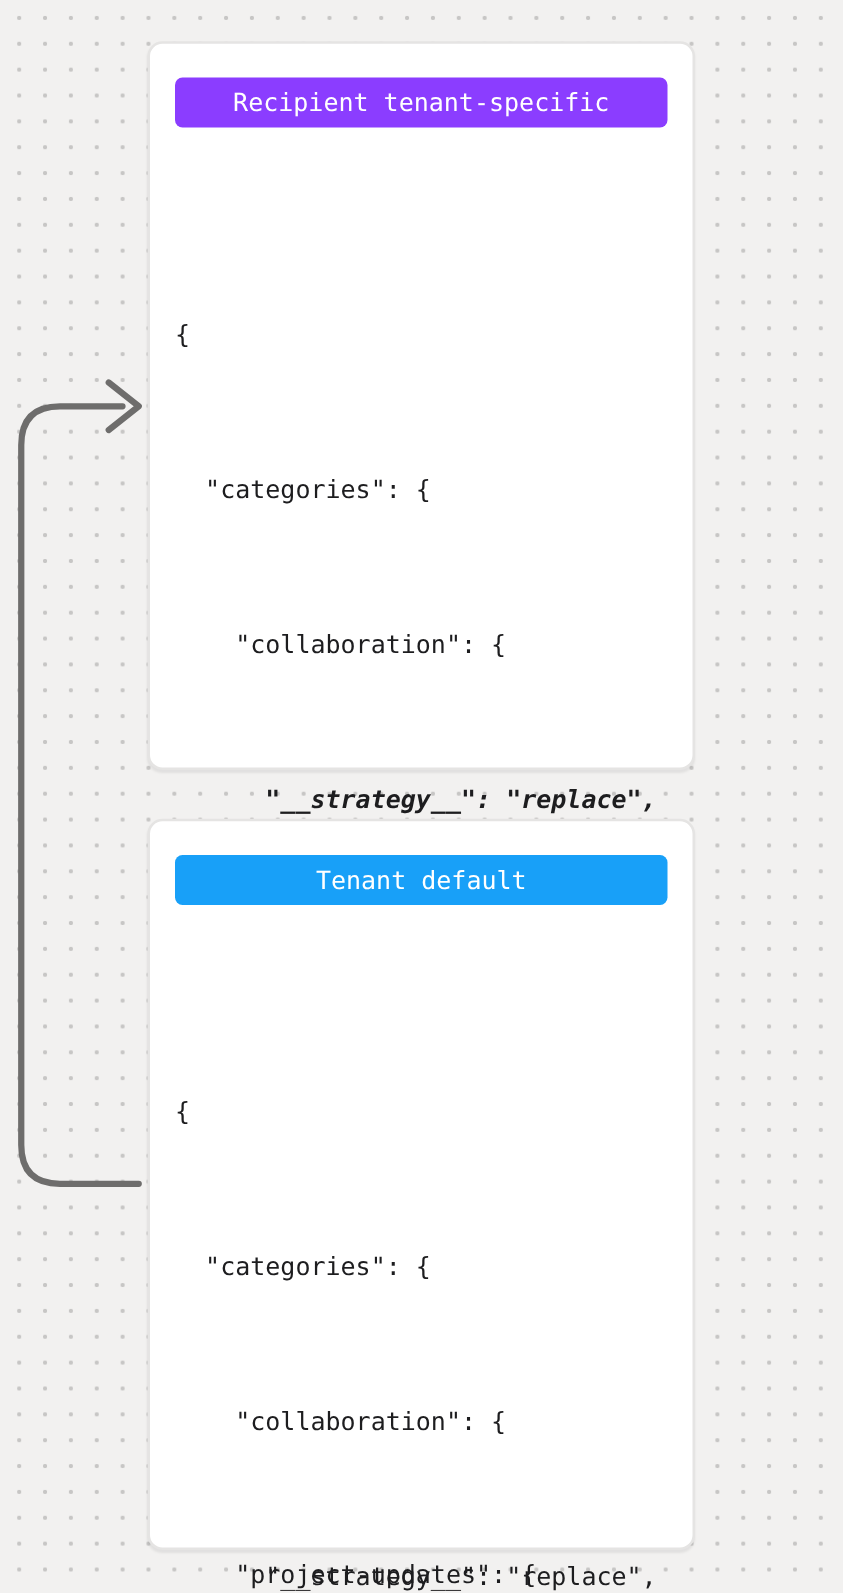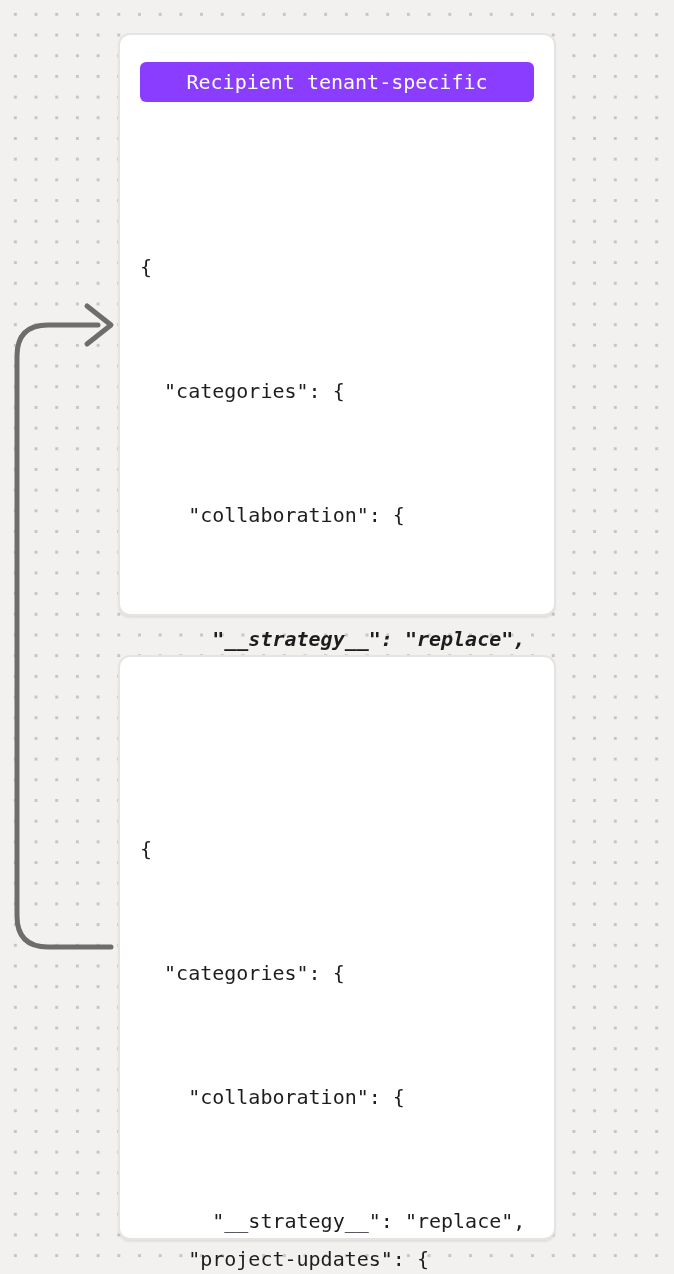--- a/index.html
+++ b/index.html
@@ -95,20 +95,21 @@
     
       
     
       
     
       
     </div>
 </div>
 
 <div class="card card-bottom">
+  <div class="badge" style="background-color: rgb(24, 160, 248);">Tenant default</div>
   <div class="code">
     
   
       <div class="code-line">{</div>
     
       <div class="code-line">  "categories": {</div>
     
       <div class="code-line">    "collaboration": {</div>
     
       <div class="code-line">      "__strategy__": "replace",</div>

